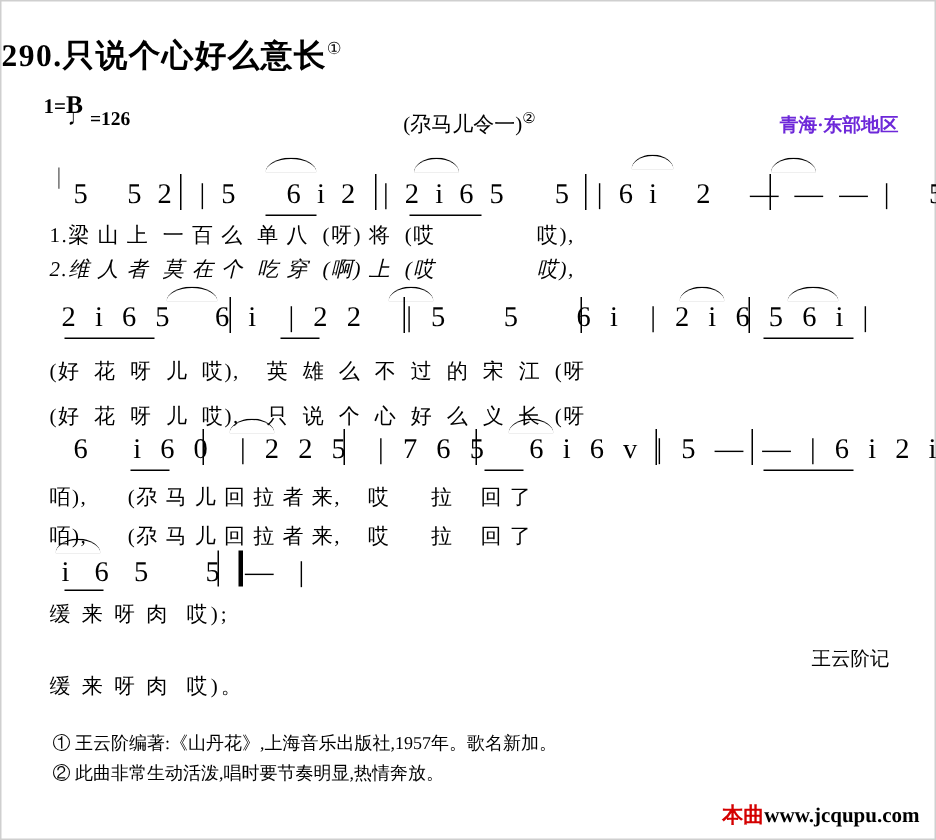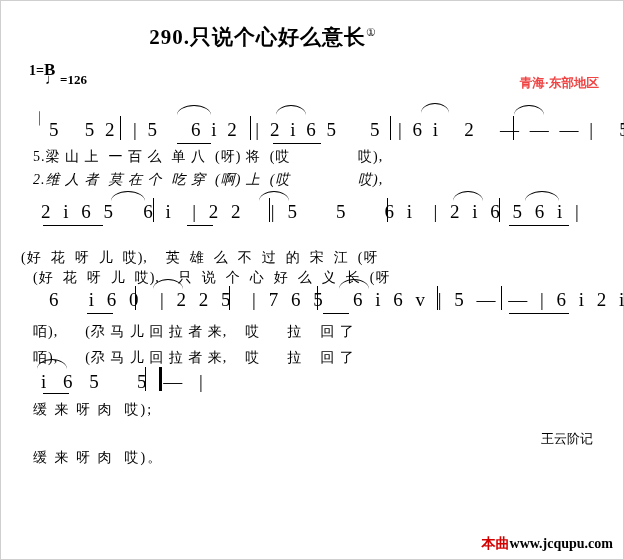--- a/index.html
+++ b/index.html
@@ -20,21 +20,20 @@
     width: 624px;
     height: 560px;
     box-sizing: border-box;
     border: 1px solid #cfcfcf;
   }
   .title {
     position: absolute;
     top: 22px;
     left: 0;
     width: 524px;
-    text-align: center;
     font-size: 21px;
     font-weight: bold;
     letter-spacing: 1px;
   }
   .title sup {
     font-size: 11px;
     font-weight: normal;
     vertical-align: super;
   }
   .key-sig {
@@ -68,21 +67,21 @@
   .subtitle sup {
     font-size: 10px;
     vertical-align: super;
   }
   .region {
     position: absolute;
     top: 74px;
     right: 24px;
     font-size: 12.5px;
     font-weight: bold;
-    color: #ef4444;
+    color: #6d28d9;
   }
   .composer {
     position: absolute;
     top: 429px;
     right: 30px;
     font-size: 13px;
   }
   
   .sysline {
     position: absolute;
@@ -149,20 +148,21 @@
 <body>
 
 <div class="page">
 
   <div class="title"><span>290.只说个心好么意长</span><sup>①</sup></div>
 
   <div class="key-sig"><span>1=</span><span class="keyletter">B</span></div>
 
   <div class="tempo"><span class="note">♩</span><span>=126</span></div>
 
+  <div class="subtitle"><span>(尕马儿令一)</span><sup>②</sup></div>
 
   <div class="region">青海·东部地区</div>
 
   <div class="sys-wrap">
 
     <div class="slur" style="left:176px; top:104px; width:34px;"></div>
     <div class="slur" style="left:275px; top:104px; width:30px;"></div>
     <div class="slur" style="left:420px; top:102px; width:28px;"></div>
     <div class="slur" style="left:513px; top:104px; width:30px;"></div>
 
@@ -171,21 +171,21 @@
     <div class="sysline" style="left:48px; top:118px; width:560px; letter-spacing:3px;">5   5 2  | 5    6 i 2  | 2 i 6 5    5  | 6 i   2   — — — |   5  — — v</div>
 
     <div class="underline-beam" style="left:176px; top:142px; width:34px;"></div>
     <div class="underline-beam" style="left:272px; top:142px; width:48px;"></div>
 
     <div class="barline" style="left:119px; top:115px; height:24px;"></div>
     <div class="barline" style="left:249px; top:115px; height:24px;"></div>
     <div class="barline" style="left:389px; top:115px; height:24px;"></div>
     <div class="barline" style="left:512px; top:115px; height:24px;"></div>
 
-    <div class="lyricline" style="left:32px; top:147px; letter-spacing:1px;">5.梁 山 上  一 百 么  单 八  (呀) 将  (哎               哎),</div>
+    <div class="lyricline" style="left:32px; top:147px; letter-spacing:1px;">1.梁 山 上  一 百 么  单 八  (呀) 将  (哎               哎),</div>
     <div class="lyricline" style="left:32px; top:170px; letter-spacing:1px;font-style:italic;">2.维 人 者  莫 在 个  吃 穿  (啊) 上  (哎               哎),</div>
   </div>
 
   <div class="sys-wrap">
 
     <div class="slur" style="left:110px; top:190px; width:34px;"></div>
     <div class="slur" style="left:258px; top:190px; width:30px;"></div>
     <div class="slur" style="left:452px; top:190px; width:30px;"></div>
     <div class="slur" style="left:524px; top:190px; width:34px;"></div>
 
@@ -193,21 +193,21 @@
 
     <div class="underline-beam" style="left:42px; top:224px; width:60px;"></div>
     <div class="underline-beam" style="left:186px; top:224px; width:26px;"></div>
     <div class="underline-beam" style="left:508px; top:224px; width:60px;"></div>
 
     <div class="barline" style="left:152px; top:197px; height:24px;"></div>
     <div class="barline" style="left:268px; top:197px; height:24px;"></div>
     <div class="barline" style="left:386px; top:197px; height:24px;"></div>
     <div class="barline" style="left:498px; top:197px; height:24px;"></div>
 
-    <div class="lyricline" style="left:20px; top:238px; letter-spacing:1px;margin-top:10px;">(好  花  呀  儿  哎),    英  雄  么  不  过  的  宋  江  (呀</div>
+    <div class="lyricline" style="left:32px; top:238px; letter-spacing:1px;">(好  花  呀  儿  哎),    英  雄  么  不  过  的  宋  江  (呀</div>
     <div class="lyricline" style="left:32px; top:268px; letter-spacing:1px;">(好  花  呀  儿  哎),    只  说  个  心  好  么  义  长  (呀</div>
   </div>
 
   <div class="sys-wrap">
 
     <div class="slur" style="left:152px; top:278px; width:30px;"></div>
     <div class="slur" style="left:338px; top:278px; width:30px;"></div>
 
     <div class="sysline" style="left:48px; top:288px; width:560px; letter-spacing:4px;">6   i 6 0  | 2 2 5  | 7 6 5   6 i 6 v | 5 — — | 6 i 2 i 6</div>
 
@@ -235,16 +235,20 @@
 
     <div class="barline" style="left:144px; top:366px; height:24px;"></div>
     <div class="barline" style="left:158px; top:366px; height:24px; width:3px;"></div>
 
     <div class="lyricline" style="left:32px; top:400px; letter-spacing:2px;">缓 来 呀 肉  哎);</div>
     <div class="lyricline" style="left:32px; top:448px; letter-spacing:2px;">缓 来 呀 肉  哎)。</div>
   </div>
 
   <div class="composer">王云阶记</div>
 
+  <div class="footnotes">
+    <div>①  王云阶编著:《山丹花》,上海音乐出版社,1957年。歌名新加。</div>
+    <div>②  此曲非常生动活泼,唱时要节奏明显,热情奔放。</div>
+  </div>
 
   <div class="watermark"><span class="cn">本曲</span><span class="url">www.jcqupu.com</span></div>
 
 </div>
 
 </body></html>

